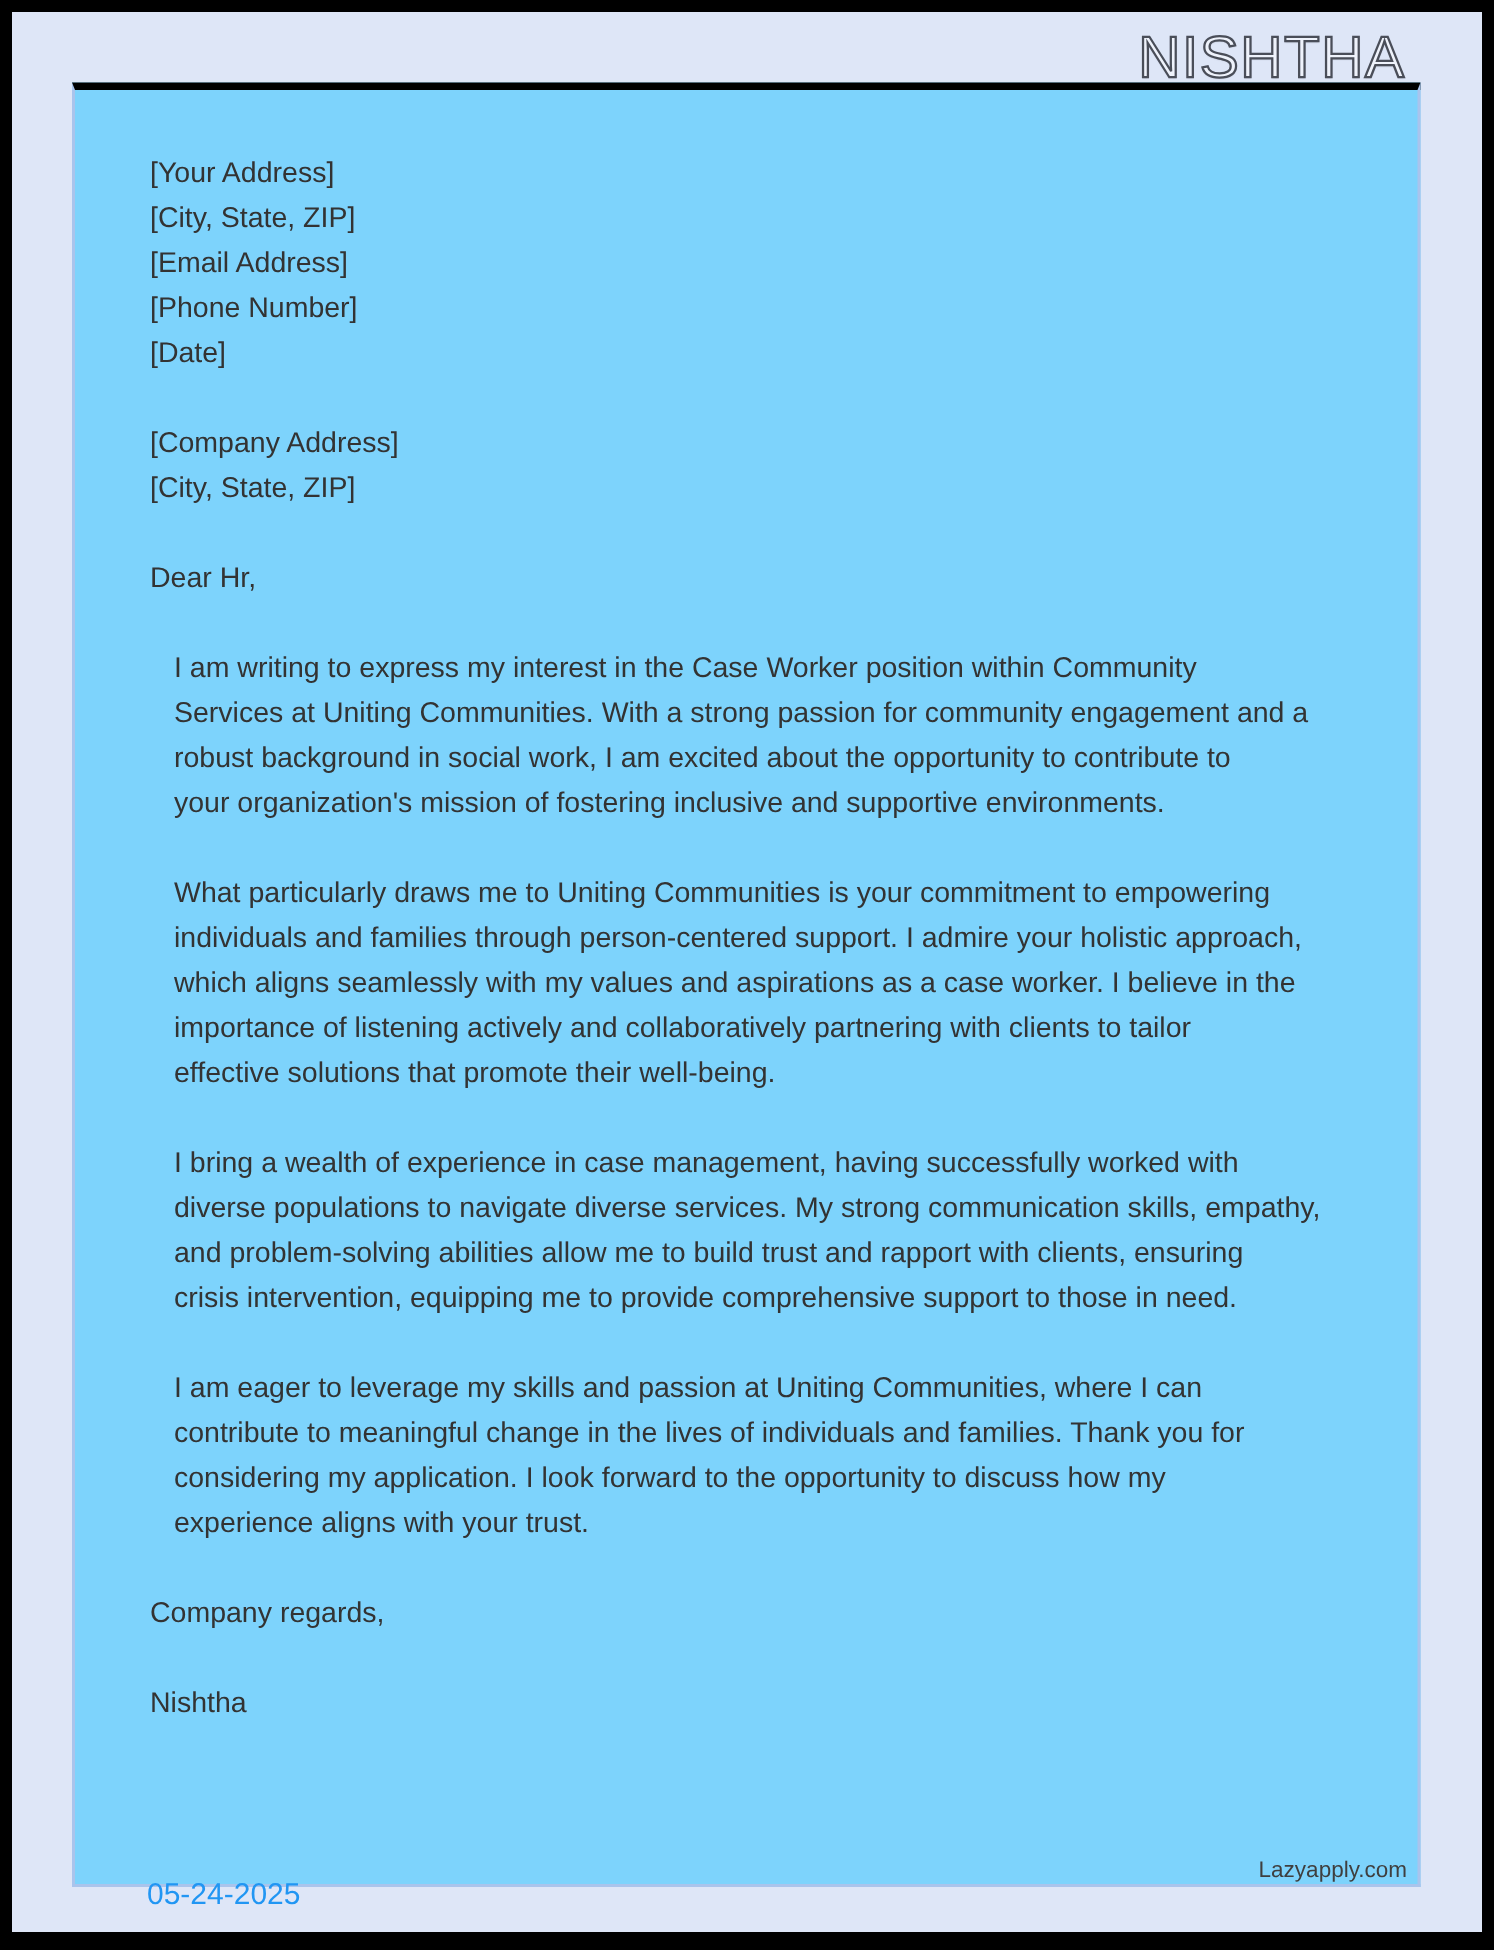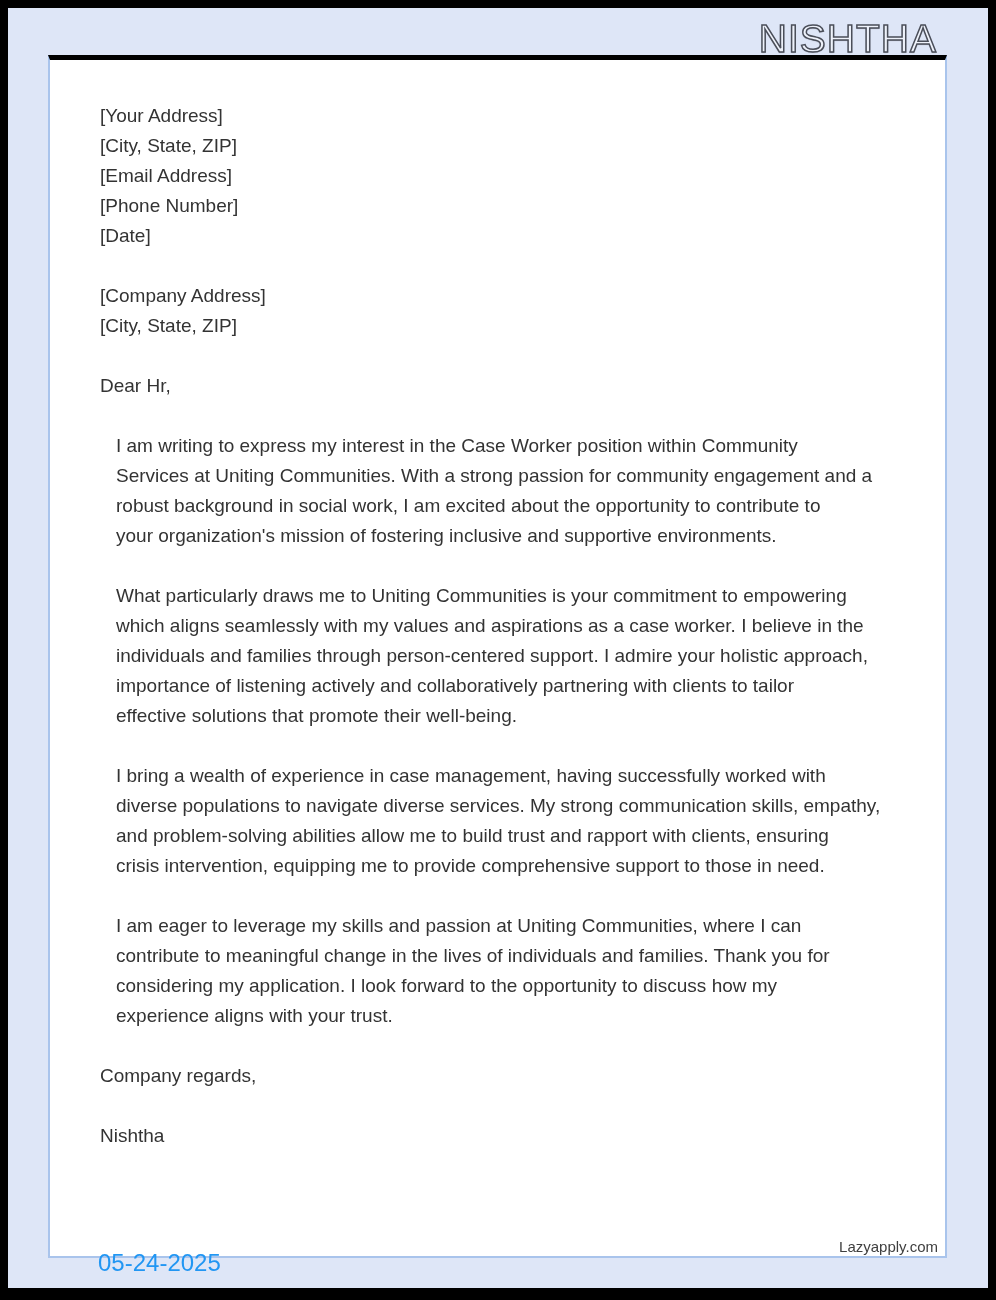--- a/index.html
+++ b/index.html
@@ -26,38 +26,38 @@
     -webkit-text-stroke: 1.5px #4a4e59;
     text-shadow: 0 1px 1px rgba(60,64,75,0.35);
     line-height: 44px;
     white-space: nowrap;
   }
   .sheet {
     position: absolute;
     left: 48px; top: 55px;
     width: 899px; height: 1203px;
     box-sizing: border-box;
-    background: #ffffff;
+    background: #7dd3fc;
     border: 2px solid #a9c4ec;
     border-top: 5px solid #000000;
   }
   .content {
     padding: 41px 30px 0 50px;
     font-size: 19px;
     line-height: 30px;
     color: #333333;
   }
   .block { margin: 0 0 30px 0; }
   .line { white-space: nowrap; height: 30px; }
   .paragraph { margin: 0 0 30px 16px; }
   .single-line { height: 30px; white-space: nowrap; }
   .letter-date {
     position: absolute;
     left: 98px; top: 1248px;
-    font-size: 24px;
+    font-size: 20px;
     line-height: 30px;
     color: #2196f3;
     white-space: nowrap;
     z-index: 5;
     text-align: center;
   }
   .watermark {
     position: absolute;
     right: 58px; top: 1237px;
     font-size: 15px;
@@ -94,22 +94,22 @@
 
     <div>
         <div class="paragraph">
           <div class="line">I am writing to express my interest in the Case Worker position within Community</div>
           <div class="line">Services at Uniting Communities. With a strong passion for community engagement and a</div>
           <div class="line">robust background in social work, I am excited about the opportunity to contribute to</div>
           <div class="line">your organization's mission of fostering inclusive and supportive environments.</div>
         </div>
         <div class="paragraph">
           <div class="line">What particularly draws me to Uniting Communities is your commitment to empowering</div>
+          <div class="line">individuals and families through person-centered support. I admire your holistic approach,</div>
           <div class="line">which aligns seamlessly with my values and aspirations as a case worker. I believe in the</div>
-          <div class="line">individuals and families through person-centered support. I admire your holistic approach,</div>
           <div class="line">importance of listening actively and collaboratively partnering with clients to tailor</div>
           <div class="line">effective solutions that promote their well-being.</div>
         </div>
         <div class="paragraph">
           <div class="line">I bring a wealth of experience in case management, having successfully worked with</div>
           <div class="line">diverse populations to navigate diverse services. My strong communication skills, empathy,</div>
           <div class="line">and problem-solving abilities allow me to build trust and rapport with clients, ensuring</div>
           <div class="line">crisis intervention, equipping me to provide comprehensive support to those in need.</div>
         </div>
         <div class="paragraph">

